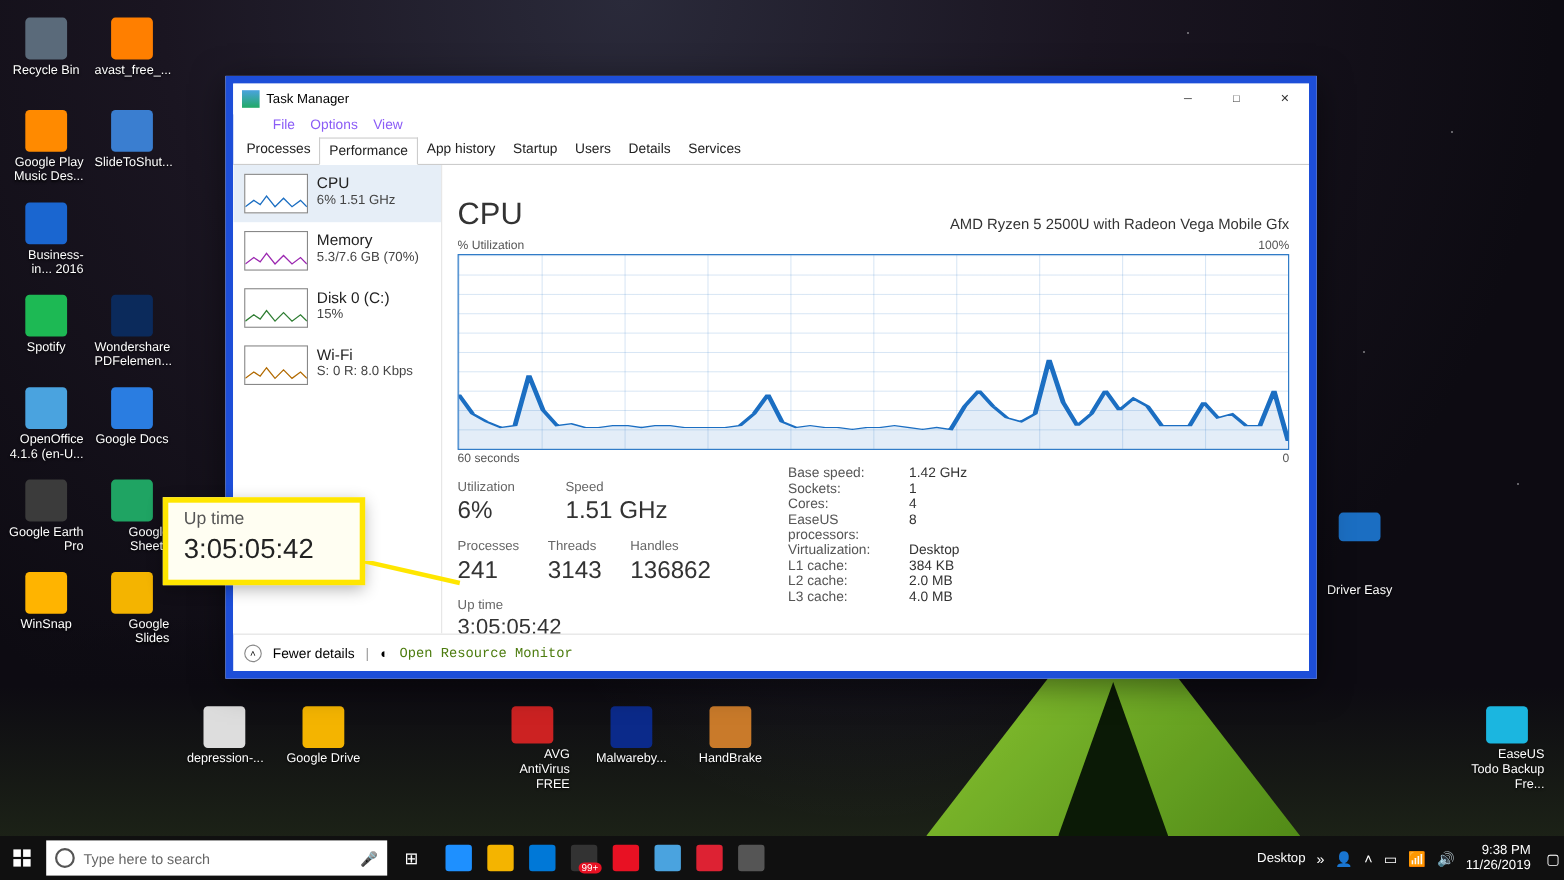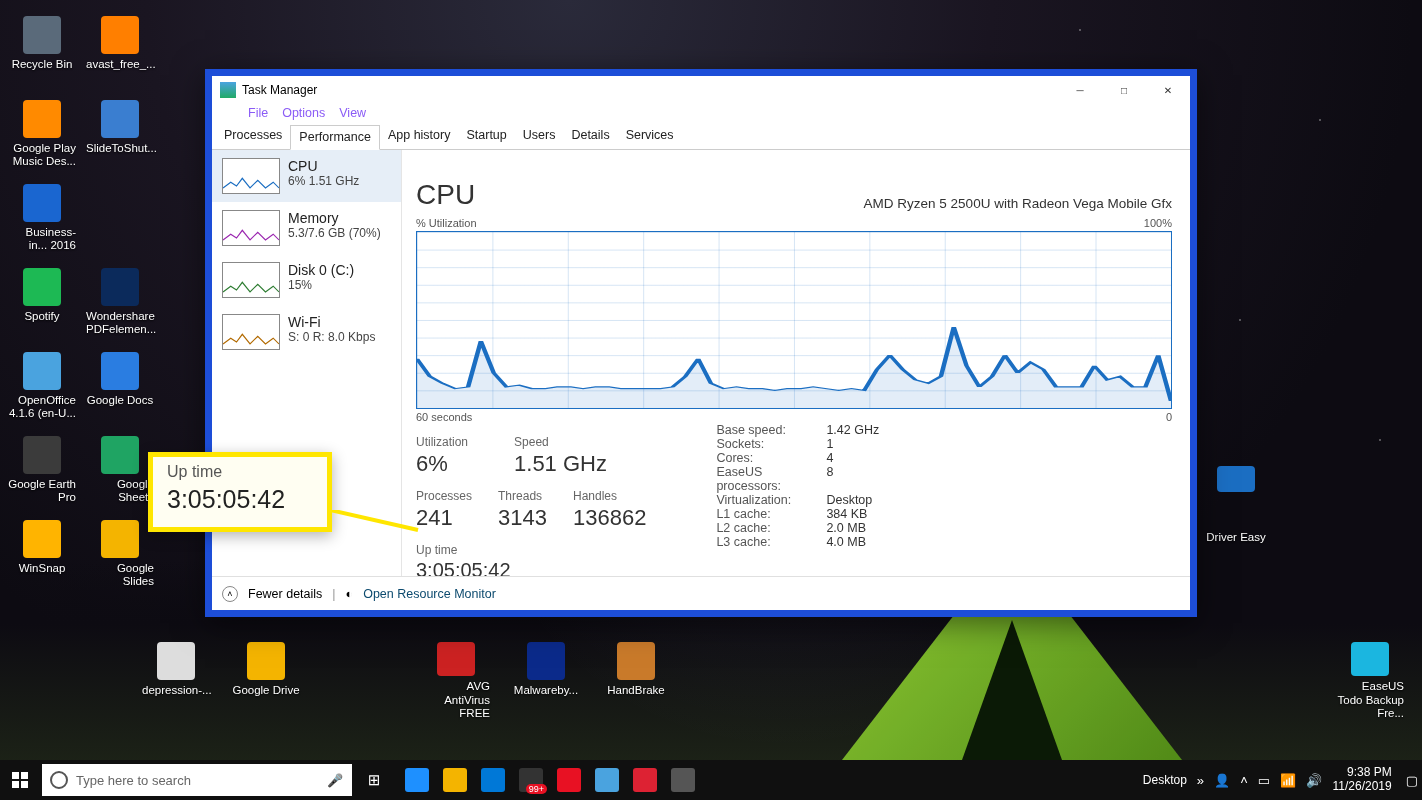--- a/index.html
+++ b/index.html
@@ -64,42 +64,42 @@
   .chart svg{position:absolute; inset:0; width:100%; height:100%;}
   .axis {display:flex; justify-content:space-between; font-size:11px; color:#555; margin-top:2px;}
   .stats { display:flex; gap:46px; margin-top:12px; }
   .statcol .lbl { font-size:12px; color:#666; }
   .statcol .val { font-size:22px; color:#333; margin-top:2px;}
   .pairs { font-size:12.5px; color:#333;}
   .pairs .row{display:flex;}
   .pairs .k{width:110px; color:#555;}
   .footer { height:34px; border-top:1px solid #e0e0e0; display:flex; align-items:center; gap:10px; padding:0 10px; font-size:12.5px;}
   .footer .circ{width:16px;height:16px;border:1px solid #888;border-radius:50%; display:flex; align-items:center; justify-content:center; font-size:9px;}
-  .footer a{color:#0c4a6e; cursor:pointer;}
+  .footer a{color:#4d7c0f; cursor:pointer;font-family:Liberation Mono, monospace;}
   .sep{color:#999;}
 
   
   .callout{position:absolute; left:148px; top:452px; width:184px; height:80px; background:#fffef2; border:5px solid #ffe600; box-shadow:0 4px 14px rgba(0,0,0,0.3); padding:6px 14px;}
   .callout .l1{font-size:16px; color:#555;}
   .callout .l2{font-size:25px; color:#222; margin-top:4px;}
   .callout-line{position:absolute; left:330px; top:510px; width:90px; height:24px; pointer-events:none;}
 
   
   .taskbar{position:absolute; left:0; right:0; bottom:0; height:40px; background:#101010; display:flex; align-items:center; color:#fff;}
   .tbtn{width:40px; height:40px; display:flex; align-items:center; justify-content:center; font-size:15px; color:#fff;}
   .start{font-size:16px;}
   .search{flex:0 0 310px; height:32px; background:#fff; margin:0 2px; display:flex; align-items:center; padding:0 8px; color:#666; font-size:13px;}
   .search .o{width:18px;height:18px;border:2px solid #555;border-radius:50%; margin-right:8px;}
   .tb-apps{display:flex; gap:0; margin-left:4px;}
   .tb-apps .ta{width:38px;height:44px;display:flex;align-items:center;justify-content:center;}
   .ta .sq{width:24px;height:24px;border-radius:3px;}
   .tray{margin-left:auto; display:flex; align-items:center; gap:10px; padding-right:4px; font-size:12px;}
   .tray .clock{ text-align:right; line-height:1.15; margin-right:4px;}
   .tray .ic{font-size:13px;}
-  .loose-icons{position:absolute; display:flex; gap:18px;}
+  .loose-icons{position:absolute; display:flex; gap:18px;margin-left:28px;}
 </style>
 </head>
 <body>
 
 <div class="wallpaper stars"></div>
 <div class="tent">
     <div class="sheet"></div>
     <div class="door"></div>
   </div>
 

